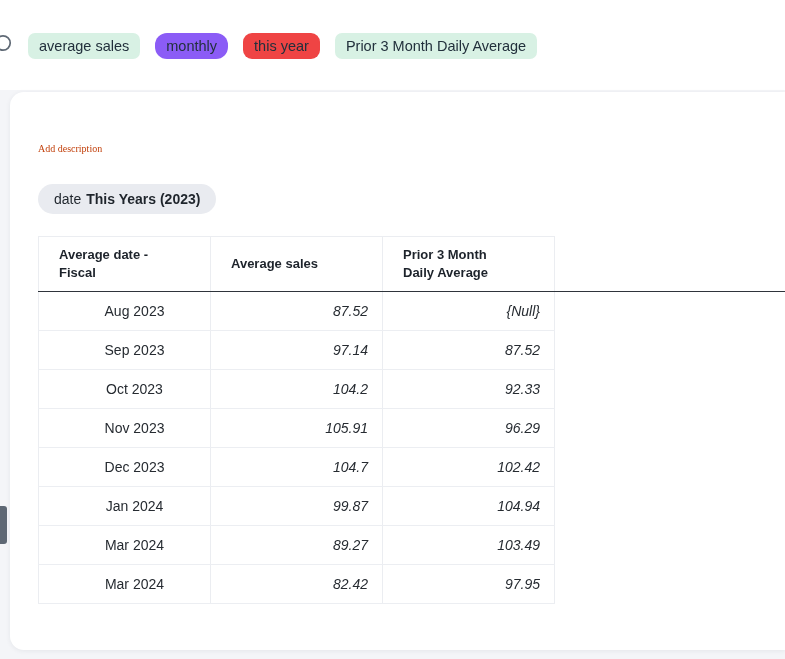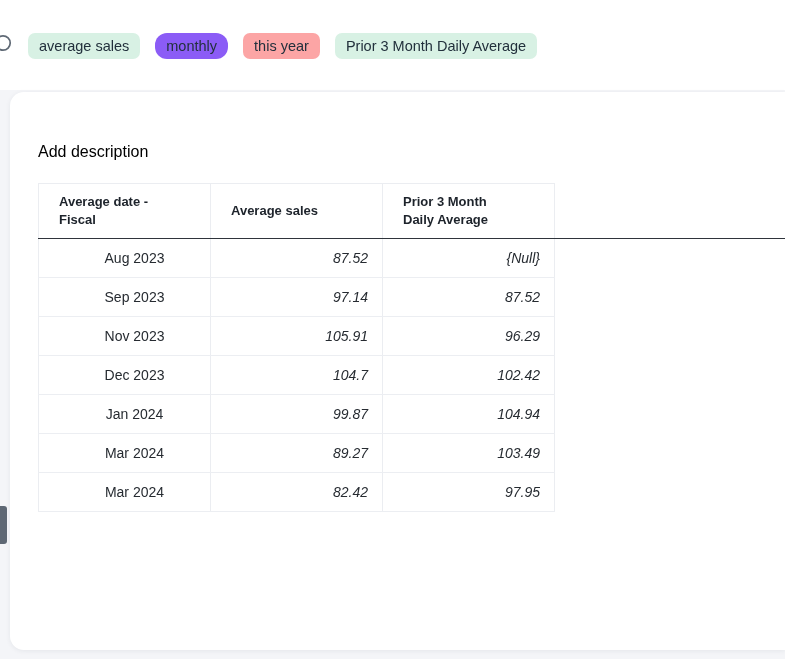--- a/index.html
+++ b/index.html
@@ -19,21 +19,21 @@
     display:inline-block; padding:5px 11px; border-radius:7px;
     font-size:14.5px; color:#22303c; white-space:nowrap; cursor:pointer;
   }
   .card {
     position:absolute; left:10px; top:92px; width:775px; height:558px;
     background:#ffffff; border-radius:14px 0 0 14px;
     box-shadow:0 1px 5px rgba(30,40,60,.07);
   }
   .card-inner { padding:38px 0 0 28px; }
   .title { font-size:18.5px; font-weight:700; color:#1d232b; letter-spacing:.1px; }
-  .add-desc { margin-top:13px; font-size:16px; color:#000000; cursor:pointer; display:inline-block; }
+  .add-desc { margin-top:13px; font-size:10px; color:#c2410c; cursor:pointer; display:inline-block;font-family:Liberation Serif, serif; }
   .pill-row { margin-top:28px; }
   .filter-pill {
     display:inline-flex; align-items:center; background:#e9ebf0;
     border-radius:16px; padding:7px 16px; font-size:14px; color:#1f252c; cursor:pointer;
   }
   .filter-pill .f-val { font-weight:700; margin-left:5px; }
   .table-wrap { margin-top:22px; }
   table.grid { border-collapse:collapse; table-layout:fixed; width:747px; font-size:14px; }
   .grid col.c1, .grid col.c2, .grid col.c3 { width:172px; }
   .grid th {
@@ -62,29 +62,35 @@
   <div class="search-row">
     <span class="search-icon-wrap">
       <svg width="22" height="26" viewBox="0 0 22 26" fill="none">
         <circle cx="11" cy="10" r="7.2" stroke="currentColor" stroke-width="1.7"></circle>
         <line x1="5.8" y1="15.5" x2="1.2" y2="20.5" stroke="currentColor" stroke-width="1.7" stroke-linecap="round"></line>
       </svg>
     </span>
     <div class="token-list">
         <span class="token" style="background: rgb(216, 241, 228);">average sales</span>
         <span class="token" style="background: #8b5cf6; border-radius: 12px;">monthly</span>
-        <span class="token" style="background: #fca5a5;">this year</span>
+        <span class="token" style="background: #ef4444; border-radius: 9px;">this year</span>
         <span class="token" style="background: rgb(216, 241, 228);">Prior 3 Month Daily Average</span>
       </div>
   </div>
 </div>
 
 <div class="card">
   <div class="card-inner">
     <div class="add-desc">Add description</div>
+    <div class="pill-row">
+      <div class="filter-pill">
+        <span>date</span>
+        <span class="f-val">This Years (2023)</span>
+      </div>
+    </div>
     <div class="table-wrap">
       <table class="grid">
         <colgroup>
             <col class="c1">
             <col class="c2">
             <col class="c3">
             <col>
           </colgroup>
         <thead>
           <tr>
@@ -98,20 +104,26 @@
             <tr>
               <td class="c-text">Aug 2023</td>
               <td class="c-num">87.52</td>
               <td class="c-num">{Null}</td>
               <td class="c-empty"></td>
             </tr>
             <tr>
               <td class="c-text">Sep 2023</td>
               <td class="c-num">97.14</td>
               <td class="c-num">87.52</td>
+              <td class="c-empty"></td>
+            </tr>
+            <tr>
+              <td class="c-text">Oct 2023</td>
+              <td class="c-num">104.2</td>
+              <td class="c-num">92.33</td>
               <td class="c-empty"></td>
             </tr>
             <tr>
               <td class="c-text">Nov 2023</td>
               <td class="c-num">105.91</td>
               <td class="c-num">96.29</td>
               <td class="c-empty"></td>
             </tr>
             <tr>
               <td class="c-text">Dec 2023</td>

